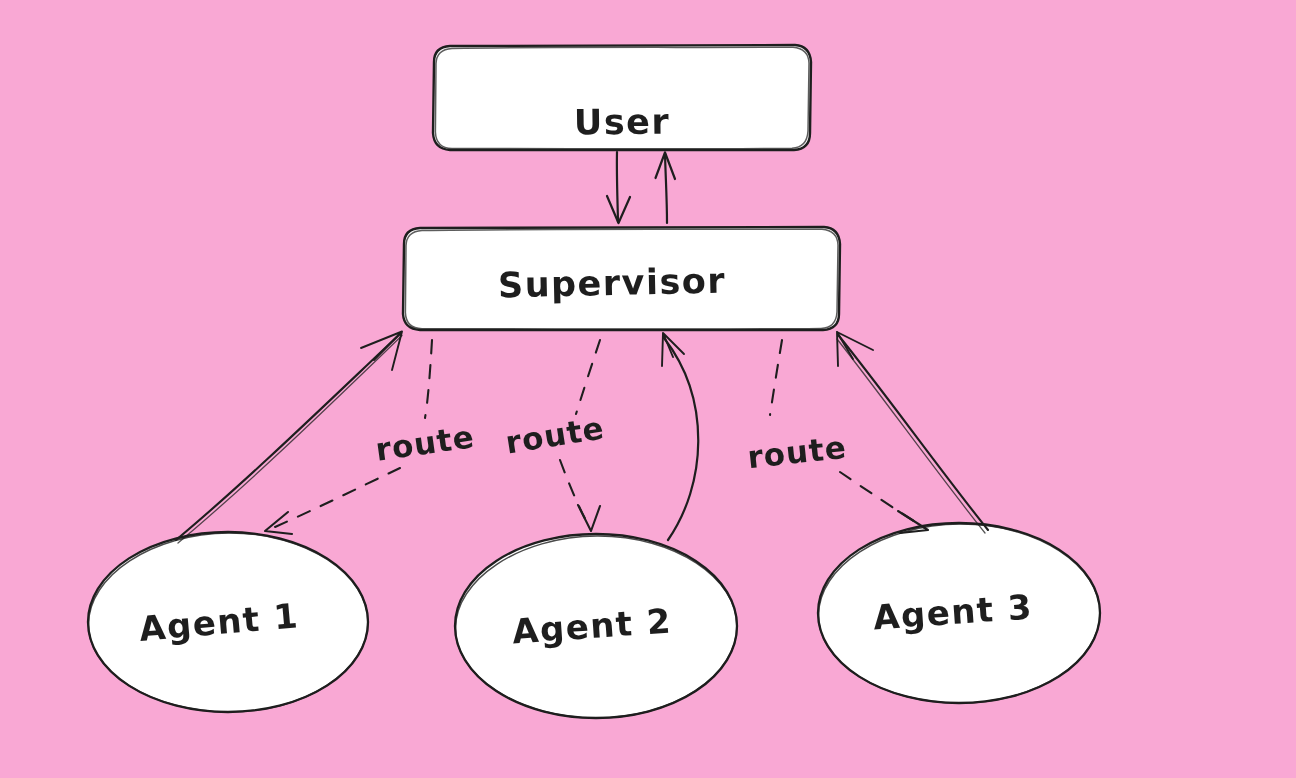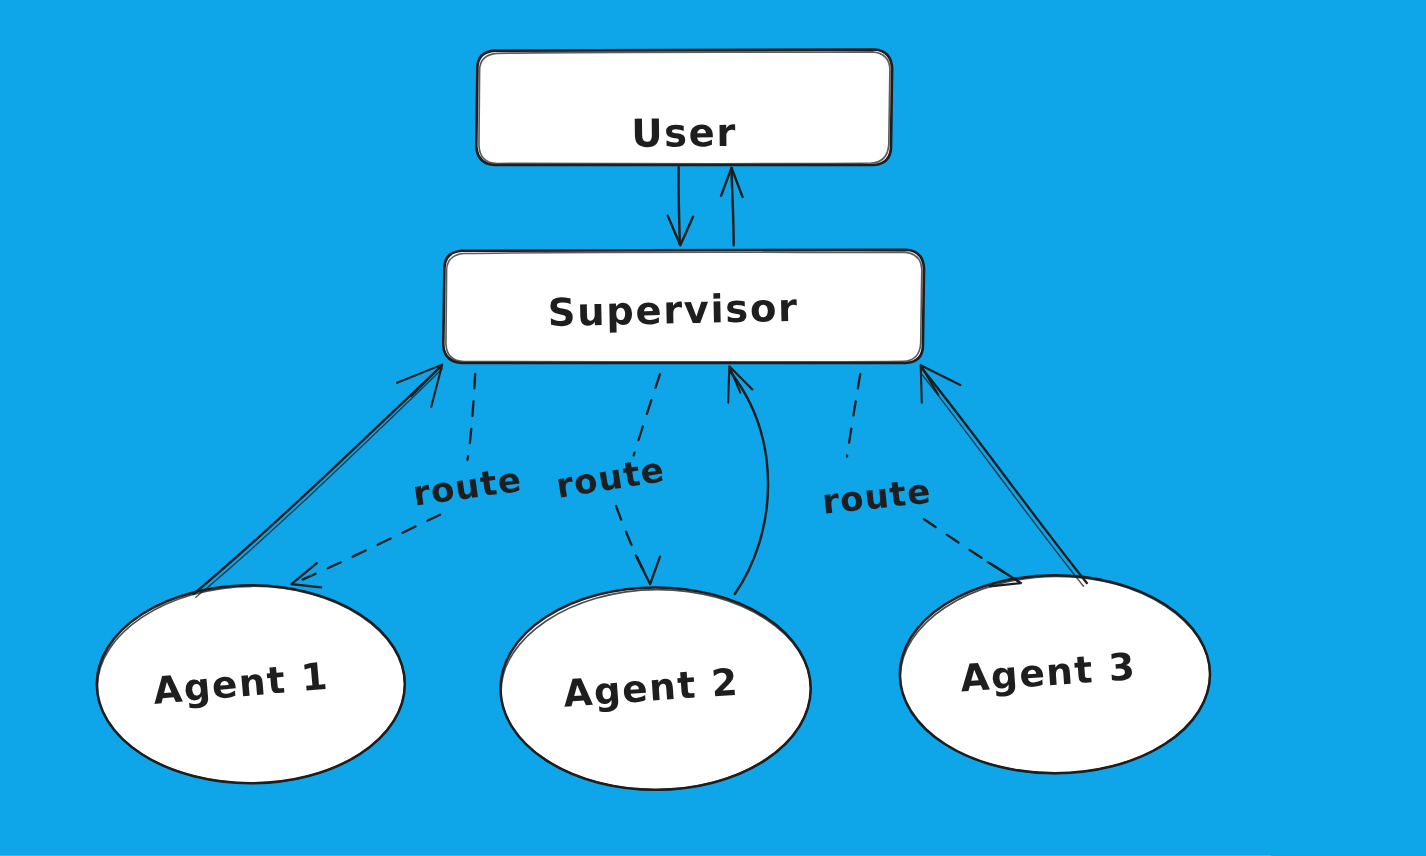--- a/index.html
+++ b/index.html
@@ -11,21 +11,21 @@
   body {
     width: 1296px;
     height: 778px;
     overflow: hidden;
     font-family: "DejaVu Sans", sans-serif;
   }
   #canvas {
     position: relative;
     width: 1296px;
     height: 778px;
-    background: #0ea5e9;
+    background: #f9a8d4;
   }
   #sketch {
     position: absolute;
     top: 0;
     left: 0;
     width: 1296px;
     height: 778px;
   }
   .node-label {
     position: absolute;

